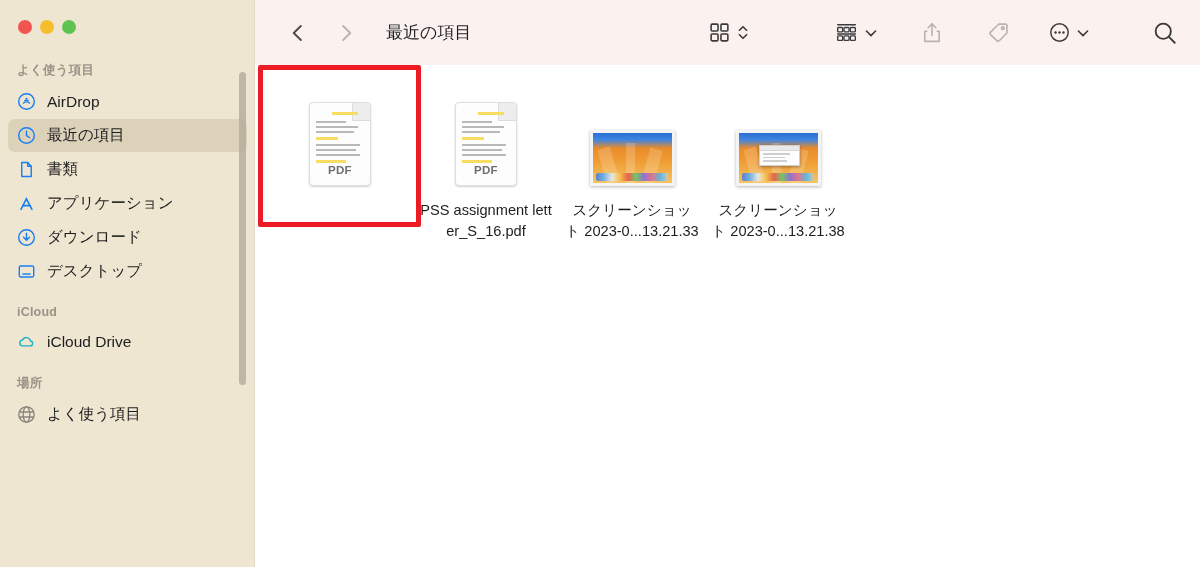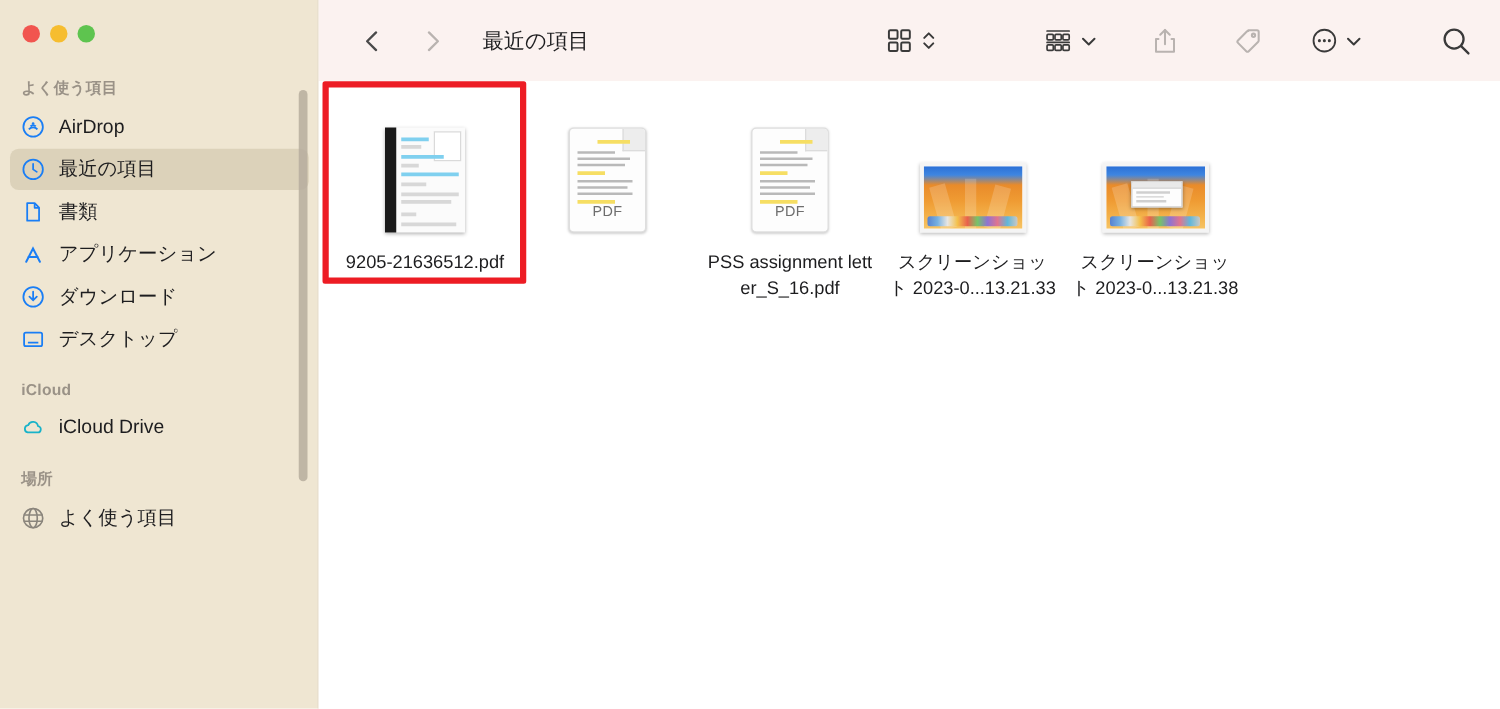--- a/index.html
+++ b/index.html
@@ -91,21 +91,21 @@
     border-radius:4px; box-shadow:0 1px 2px rgba(0,0,0,.18); overflow:hidden;
   }
   .pdf .corner {
     position:absolute; right:0; top:0; width:18px; height:18px;
     background:#EDEDED; border-left:1px solid #dcdcdc; border-bottom:1px solid #dcdcdc;
   }
   .pdf .txt { position:absolute; left:6px; height:1.5px; background:#b9b9b9; }
   .pdf .hl { background:#F6DE63; height:3px; }
   .pdf .lbl {
     position:absolute; left:0; right:0; bottom:9px; text-align:center;
-    font-size:11.5px; font-weight:normal; color:#6e6e6e; letter-spacing:.3px;
+    font-size:11.5px; font-weight:bold; color:#6e6e6e; letter-spacing:.3px;
   }
 
   
   .shot {
     position:relative; width:85px; height:56px; background:#fff;
     border:3px solid #f4f4f4; box-shadow:0 1px 3px rgba(0,0,0,.28); overflow:hidden;
   }
   .shot .sky { position:absolute; inset:0; background:linear-gradient(180deg,#2a6fd6 0%,#3f86e0 14%,#e98b2a 30%,#ef9b33 55%,#f3b14a 80%,#f6c465 100%); }
   .shot .ray { position:absolute; bottom:0; transform-origin:bottom center; background:rgba(255,255,255,.18); }
   .shot .dock {
@@ -353,39 +353,20 @@
               </g>
             </svg>
         </span>
 
       </div>
     </div>
 
     <div id="content">
       <div id="grid">
 
-        <div class="file">
-          <div class="thumb">
-            <div class="doc-scan">
-              <div class="spine"></div>
-              <div class="fold"></div>
-              <div class="ln" style="top:8px;  width:22px;"></div>
-              <div class="ln g" style="top:14px; width:16px;"></div>
-              <div class="ln" style="top:22px; width:34px;"></div>
-              <div class="ln g" style="top:29px; width:14px;"></div>
-              <div class="ln" style="top:36px; width:46px;"></div>
-              <div class="ln g" style="top:44px; width:20px;"></div>
-              <div class="ln g" style="top:52px; width:46px;"></div>
-              <div class="ln g" style="top:58px; width:40px;"></div>
-              <div class="ln g" style="top:68px; width:12px;"></div>
-              <div class="ln g" style="top:76px; width:44px;"></div>
-            </div>
-          </div>
-          <div class="fname">9205-21636512.pdf</div>
-        </div>
 
         <div class="file">
           <div class="thumb">
             <div class="pdf">
               <div class="page">
                 <div class="corner"></div>
                 <div class="txt hl" style="top:9px;  left:22px; width:26px;"></div>
                 <div class="txt" style="top:18px; width:30px;"></div>
                 <div class="txt" style="top:23px; width:42px;"></div>
                 <div class="txt" style="top:28px; width:38px;"></div>

